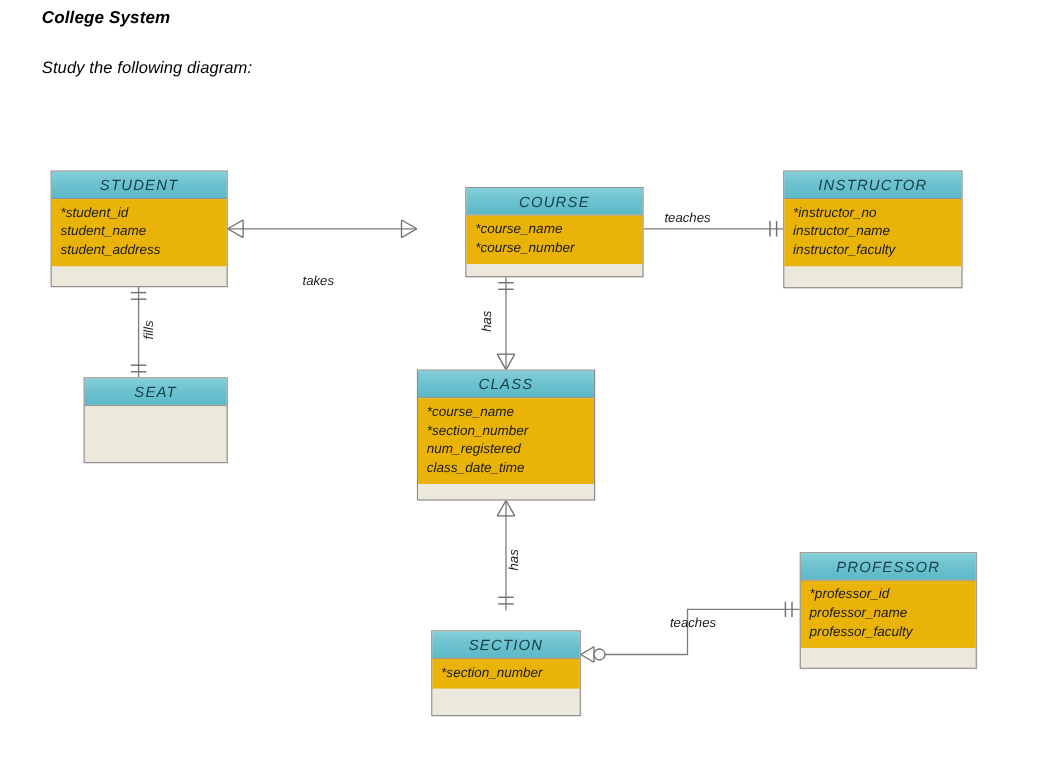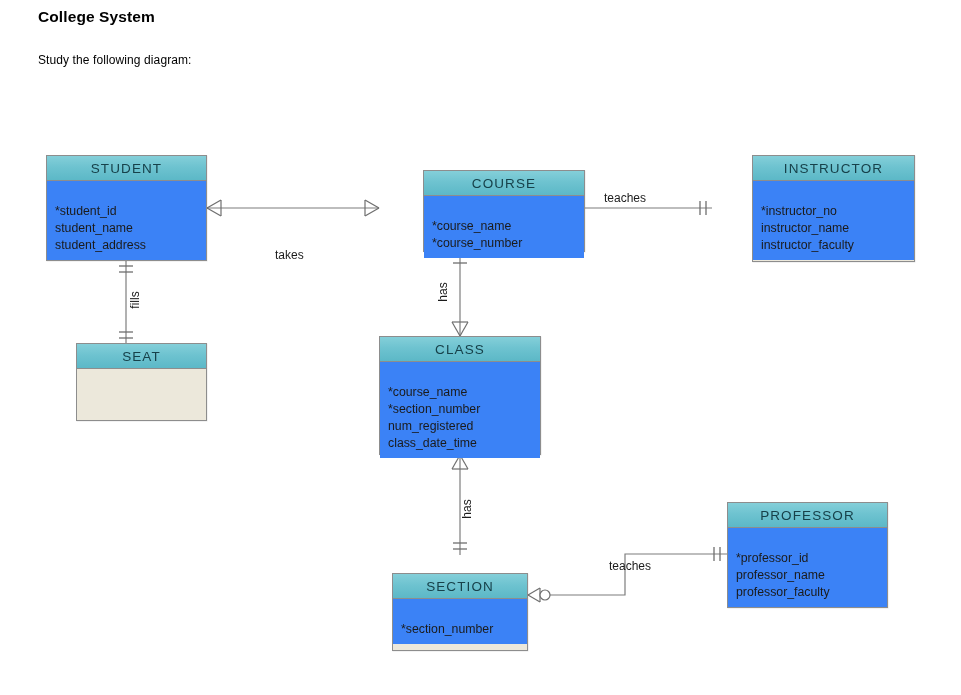--- a/index.html
+++ b/index.html
@@ -13,38 +13,39 @@
     background: #ffffff;
     font-family: "Liberation Sans", "DejaVu Sans", sans-serif;
     overflow: hidden;
     position: relative;
   }
 
   #page {
     position: relative;
     width: 961px;
     height: 695px;
+    font-style: italic;
   }
 
   
   .doc-title {
     position: absolute;
     left: 38px;
     top: 8px;
     font-size: 15.5px;
     font-weight: bold;
     color: #000000;
     letter-spacing: 0.1px;
     white-space: nowrap;
   }
   .doc-subtitle {
     position: absolute;
     left: 38px;
     top: 53px;
-    font-size: 12px;
+    font-size: 15px;
     font-weight: normal;
     color: #000000;
     letter-spacing: 0.1px;
     white-space: nowrap;
   }
 
   
   #diagram {
     position: absolute;
     left: 0;
@@ -75,22 +76,22 @@
     line-height: 25px;
     text-align: center;
     font-size: 13.5px;
     color: #17414a;
     letter-spacing: 1.1px;
     border-bottom: 1px solid #8d8d8d;
     background: linear-gradient(to bottom, #84cfd9 0%, #6ec3d0 45%, #5cb8c7 100%);
   }
   .entity-body {
     box-sizing: border-box;
-    padding: 22px 0 6px 8px;
-    background: #3b82f6;
+    padding: 4px 0 6px 8px;
+    background: #eab308;
   }
   .attr {
     font-size: 12.3px;
     line-height: 17px;
     color: #1b1b1b;
     white-space: nowrap;
   }
 
   
   .edge-label {
@@ -222,21 +223,21 @@
     </div>
 
     <div class="entity" style="left:379px; top:170px; width:162px; height:82px;margin-left:44px;">
       <div class="entity-header">COURSE</div>
       <div class="entity-body">
         <div class="attr">*course_name</div>
         <div class="attr">*course_number</div>
       </div>
     </div>
 
-    <div class="entity" style="left:752px; top:155px; width:163px; height:107px;">
+    <div class="entity" style="left:712px; top:155px; width:163px; height:107px;">
       <div class="entity-header">INSTRUCTOR</div>
       <div class="entity-body">
         <div class="attr">*instructor_no</div>
         <div class="attr">instructor_name</div>
         <div class="attr">instructor_faculty</div>
       </div>
     </div>
 
     <div class="entity" style="left:61px; top:343px; width:131px; height:78px;margin-left:15px;">
       <div class="entity-header">SEAT</div>

